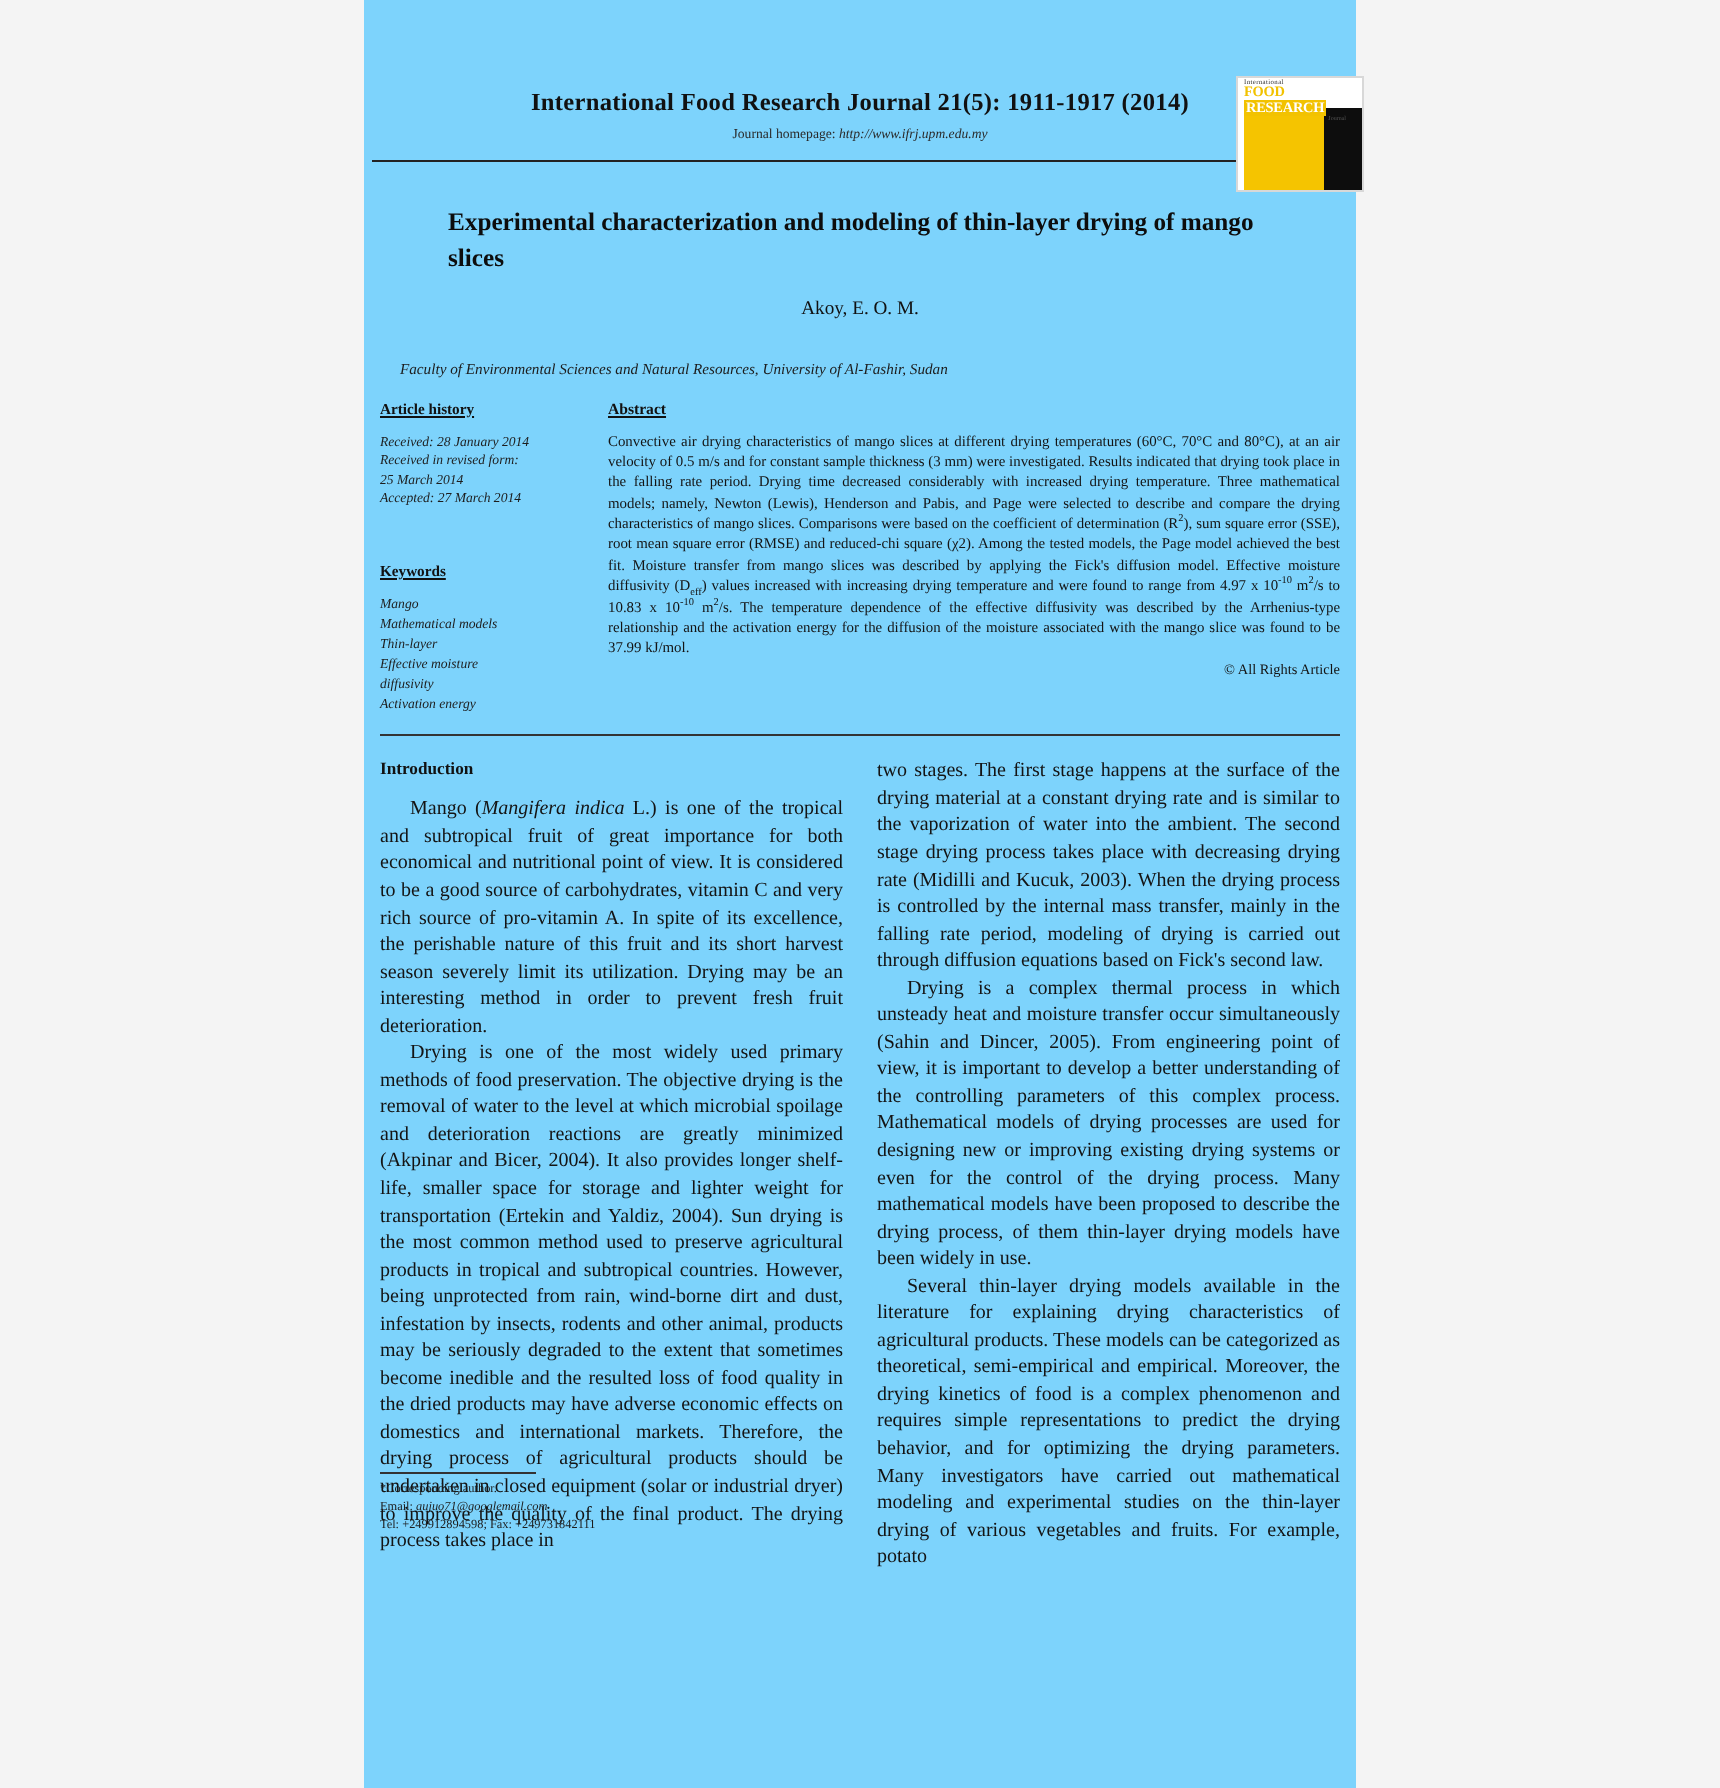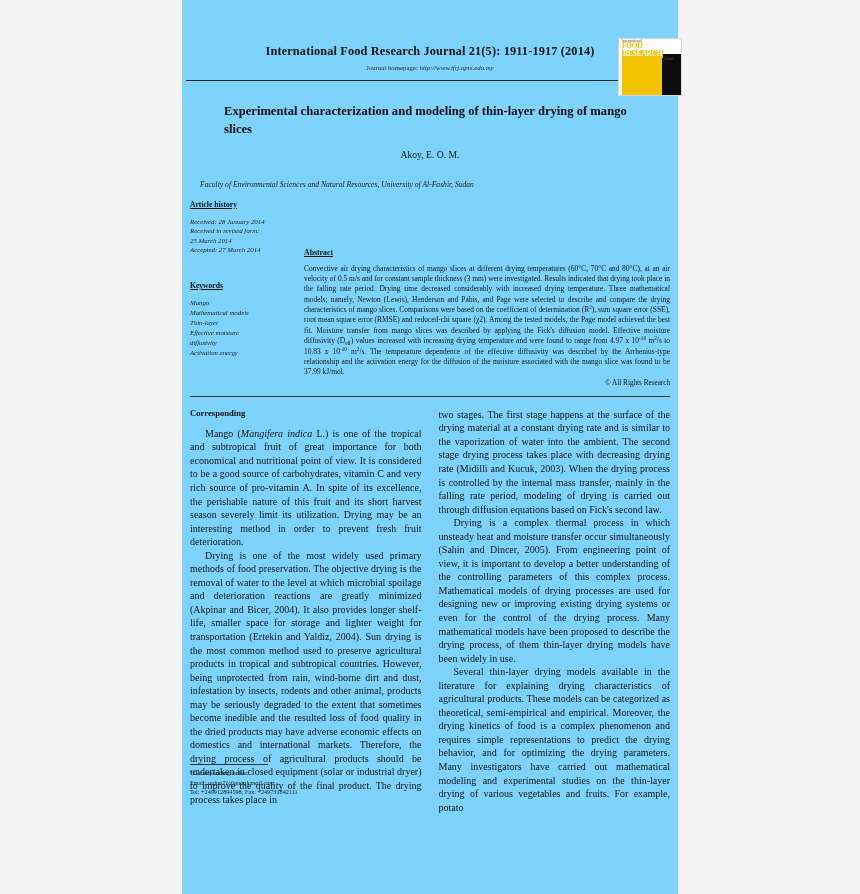--- a/index.html
+++ b/index.html
@@ -173,21 +173,20 @@
   }
   .kw-list { margin-top: 6px; }
   .kw-list .meta-line { line-height: 1.48; }
 
   .abs-head {
     font-weight: bold;
     font-size: 7.8px;
     text-decoration: underline;
     margin-bottom: 7px;
     color: #111;
-    margin-top: 48px;
   }
   .abs-body {
     font-size: 7.45px;
     line-height: 1.395;
     text-align: justify;
     color: #141414;
     hyphens: none;
   }
   .abs-rights {
     text-align: right;
@@ -298,28 +297,28 @@
           <div class="meta-line">Thin-layer</div>
           <div class="meta-line">Effective moisture</div>
           <div class="meta-line">diffusivity</div>
           <div class="meta-line">Activation energy</div>
         </div>
       </div>
 
       <div class="abs-col">
         <div class="abs-head">Abstract</div>
         <div class="abs-body">Convective air drying characteristics of mango slices at different drying temperatures (60°C, 70°C and 80°C), at an air velocity of 0.5 m/s and for constant sample thickness (3 mm) were investigated. Results indicated that drying took place in the falling rate period. Drying time decreased considerably with increased drying temperature. Three mathematical models; namely, Newton (Lewis), Henderson and Pabis, and Page were selected to describe and compare the drying characteristics of mango slices. Comparisons were based on the coefficient of determination (R<sup>2</sup>), sum square error (SSE), root mean square error (RMSE) and reduced-chi square (χ2). Among the tested models, the Page model achieved the best fit. Moisture transfer from mango slices was described by applying the Fick's diffusion model. Effective moisture diffusivity (D<sub>eff</sub>) values increased with increasing drying temperature and were found to range from 4.97 x 10<sup>-10</sup> m<sup>2</sup>/s to 10.83 x 10<sup>-10</sup> m<sup>2</sup>/s. The temperature dependence of the effective diffusivity was described by the Arrhenius-type relationship and the activation energy for the diffusion of the moisture associated with the mango slice was found to be 37.99 kJ/mol.</div>
-        <div class="abs-rights">© All Rights Research</div>
+        <div class="abs-rights">© All Rights Article</div>
       </div>
     </div>
     <hr class="abstract-rule">
 
     <div class="body-cols">
       <div class="col">
-        <div class="section-head">Corresponding</div>
+        <div class="section-head">Introduction</div>
         <p class="para">Mango (<i>Mangifera indica</i> L.) is one of the tropical and subtropical fruit of great importance for both economical and nutritional point of view. It is considered to be a good source of carbohydrates, vitamin C and very rich source of pro-vitamin A. In spite of its excellence, the perishable nature of this fruit and its short harvest season severely limit its utilization. Drying may be an interesting method in order to prevent fresh fruit deterioration.</p>
         <p class="para">Drying is one of the most widely used primary methods of food preservation. The objective drying is the removal of water to the level at which microbial spoilage and deterioration reactions are greatly minimized (Akpinar and Bicer, 2004). It also provides longer shelf-life, smaller space for storage and lighter weight for transportation (Ertekin and Yaldiz, 2004). Sun drying is the most common method used to preserve agricultural products in tropical and subtropical countries. However, being unprotected from rain, wind-borne dirt and dust, infestation by insects, rodents and other animal, products may be seriously degraded to the extent that sometimes become inedible and the resulted loss of food quality in the dried products may have adverse economic effects on domestics and international markets. Therefore, the drying process of agricultural products should be undertaken in closed equipment (solar or industrial dryer) to improve the quality of the final product. The drying process takes place in</p>
 
         <div class="footnote">
           <hr class="footnote-rule">
           <div class="fn-line">*Corresponding author.</div>
           <div class="fn-line">
             <span>Email:</span>
             <span class="ital">aujuo71@googlemail.com</span>
           </div>

